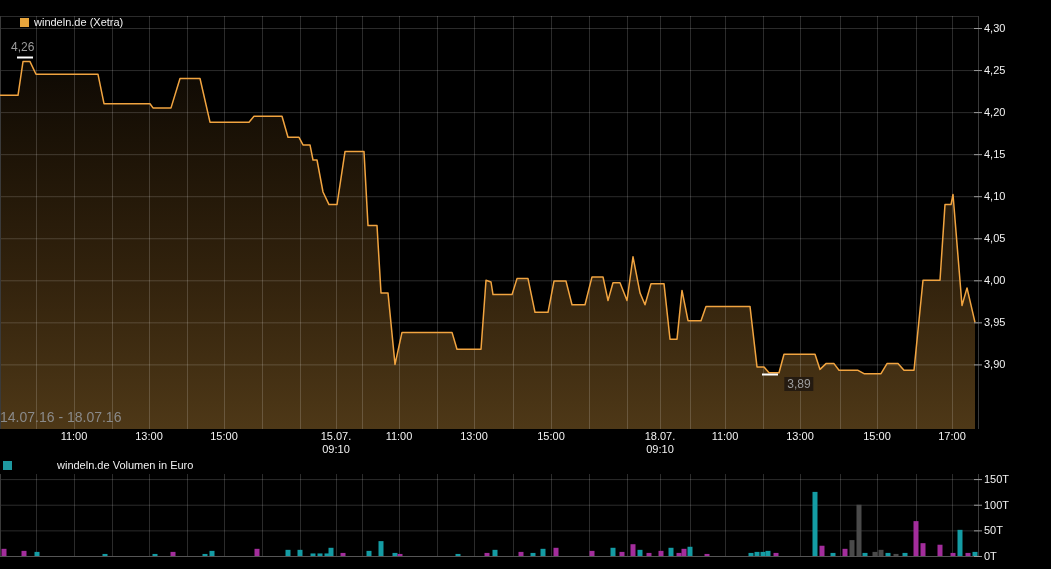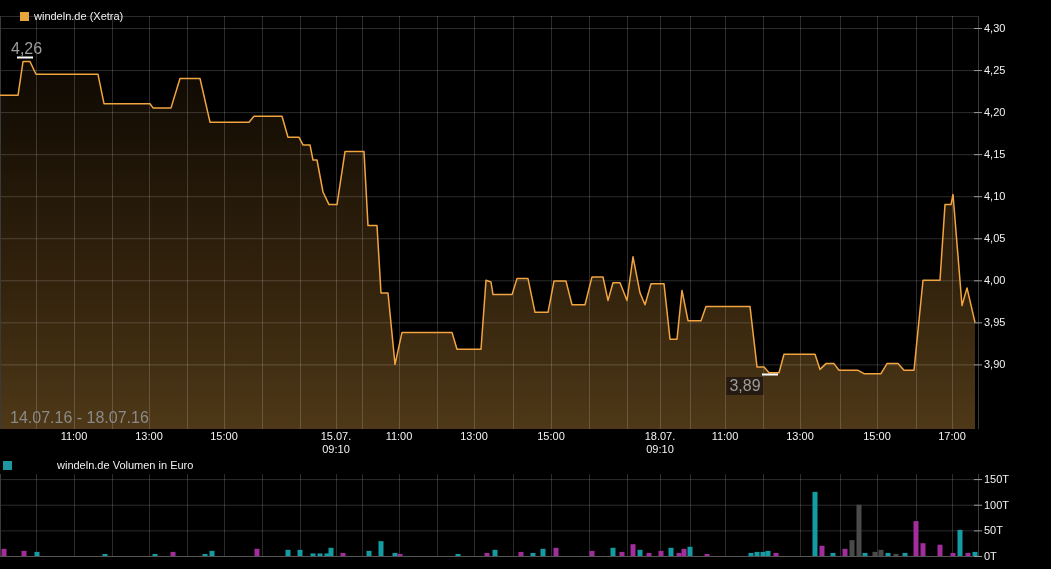--- a/index.html
+++ b/index.html
@@ -2,27 +2,27 @@
 <html><head>
 <meta charset="utf-8">
 <style>
   html,body{margin:0;padding:0;background:#000;}
   .root{position:relative;width:1051px;height:569px;background:#000;overflow:hidden;
         font-family:"Liberation Sans",sans-serif;}
   svg{position:absolute;left:0;top:0;}
   .legend{position:absolute;display:flex;align-items:center;gap:5px;
           color:#f0f0f0;font-size:11px;line-height:13px;}
   .legend .swatch{width:9px;height:9px;display:inline-block;}
-  .legend-price{left:3px;top:10px;padding-left:17px;}
+  .legend-price{left:3px;top:16px;padding-left:17px;}
   .legend-volume{left:3px;top:459px;gap:45px;}
-  .marker-label{position:absolute;font-size:16px;color:#9c9c9c;white-space:nowrap;}
+  .marker-label{position:absolute;font-size:12px;color:#9c9c9c;white-space:nowrap;}
   .marker-high{left:11px;top:40px;}
-  .marker-low{left:745px;top:377px;transform:translateX(-50%);
+  .marker-low{left:799px;top:377px;transform:translateX(-50%);
               background:#241a10;padding:0 3px;}
-  .date-range{position:absolute;left:10px;top:409px;font-size:16px;color:#8a8a8a;}
+  .date-range{position:absolute;left:0;top:409px;font-size:14px;color:#8a8a8a;}
 </style>
 </head>
 <body>
 
 <div class="root">
 
   <svg id="chart-svg" width="1051" height="569" viewBox="0 0 1051 569">
       <defs>
         <linearGradient id="fillGrad" gradientUnits="userSpaceOnUse" x1="0" y1="16" x2="0" y2="429">
           <stop offset="0%" stop-color="#060402"></stop>

